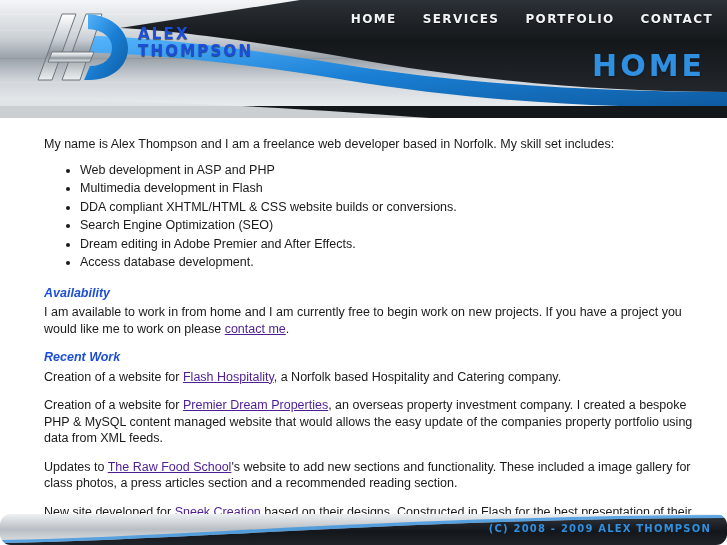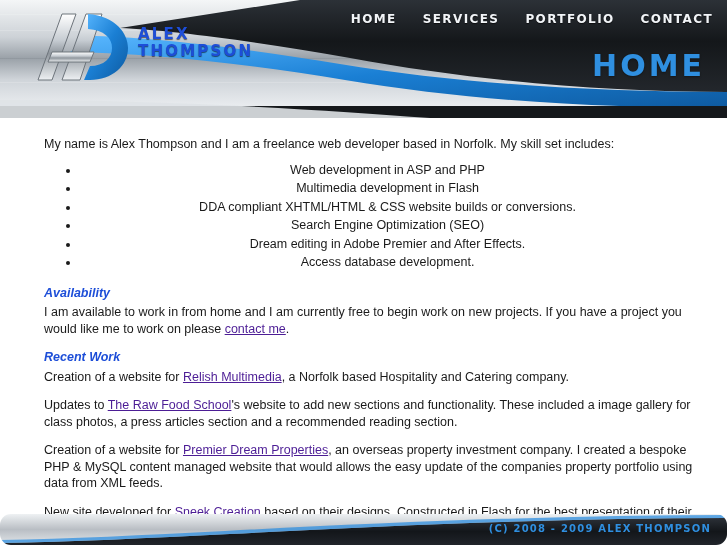--- a/index.html
+++ b/index.html
@@ -101,21 +101,20 @@
     font-size: 12.5px;
     line-height: 16.5px;
   }
   #content p {
     margin: 0 0 12px 0;
   }
   #content p.tight { margin-bottom: 9px; }
   #content ul {
     margin: 8px 0 14px 0;
     padding-left: 36px;
-    text-align: center;
   }
   #content li {
     margin: 0 0 2px 0;
     list-style: disc;
   }
   #content h3 {
     margin: 6px 0 3px 0;
     font-size: 12.5px;
     font-style: italic;
     font-weight: bold;
@@ -235,25 +234,25 @@
       <li>Search Engine Optimization (SEO)</li>
       <li>Dream editing in Adobe Premier and After Effects.</li>
       <li>Access database development.</li>
     </ul>
 
     <h3>Availability</h3>
     <p><span>I am available to work in from home and I am currently free to begin work on new projects. If you have a project you would like me to work on please </span><a href="#">contact me</a><span>.</span></p>
 
     <h3>Recent Work</h3>
 
-    <p><span>Creation of a website for </span><a href="#">Relish Multimedia</a><span>, a Norfolk based Hospitality and Catering company.</span></p>
+    <p><span>Creation of a website for </span><a href="#">Flash Hospitality</a><span>, a Norfolk based Hospitality and Catering company.</span></p>
+
+    <p><span>Creation of a website for </span><a href="#">Premier Dream Properties</a><span>, an overseas property investment company. I created a bespoke PHP &amp; MySQL content managed website that would allows the easy update of the companies property portfolio using data from XML feeds.</span></p>
 
     <p><span>Updates to </span><a href="#">The Raw Food School</a><span>'s website to add new sections and functionality. These included a image gallery for class photos, a press articles section and a recommended reading section.</span></p>
-
-    <p><span>Creation of a website for </span><a href="#">Premier Dream Properties</a><span>, an overseas property investment company. I created a bespoke PHP &amp; MySQL content managed website that would allows the easy update of the companies property portfolio using data from XML feeds.</span></p>
 
     <p><span>New site developed for </span><a href="#">Sneek Creation</a><span> based on their designs. Constructed in Flash for the best presentation of their animation and illustration work.</span></p>
 
   </div>
 
   <div id="footer">
     <svg id="footer-svg" width="727" height="31" viewBox="0 0 727 31">
       <defs>
         <linearGradient id="footSilver" x1="0" y1="0" x2="0" y2="1">
           <stop offset="0%" stop-color="#eef1f3"></stop>

